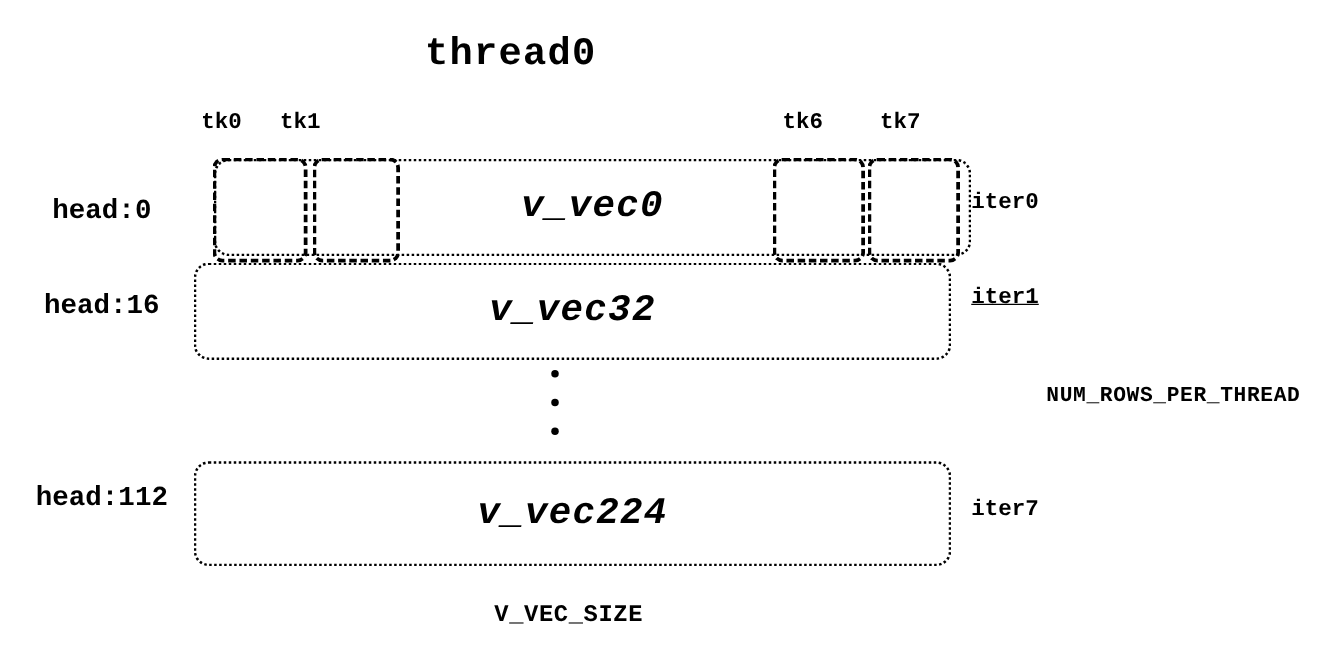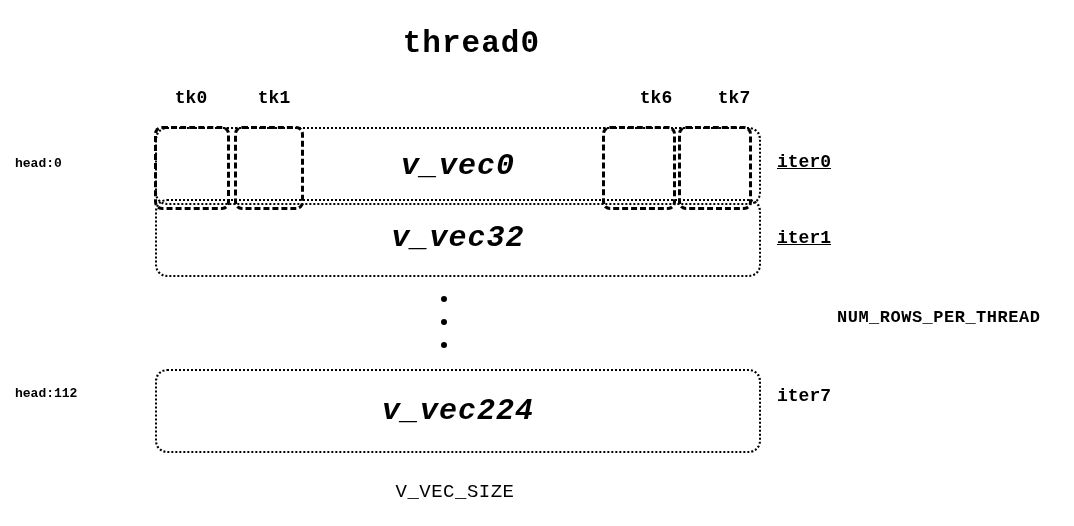--- a/index.html
+++ b/index.html
@@ -14,46 +14,46 @@
     background: #ffffff;
     color: #000000;
     font-family: "Liberation Mono", "DejaVu Sans Mono", monospace;
     overflow: hidden;
   }
   .title {
     position: absolute;
     top: 26px;
     left: 340px;
     width: 200px;
-    text-align: right;
+    text-align: left;
     font-size: 31px;
     font-weight: bold;
     letter-spacing: 1px;
   }
   .tk-label {
     position: absolute;
     top: 88px;
     width: 60px;
-    text-align: center;
+    text-align: left;
     font-size: 18px;
     font-weight: bold;
   }
   .row {
     position: absolute;
     left: 155px;
     width: 606px;
     border: 2px dotted #000000;
     border-radius: 12px;
     box-sizing: border-box;
     display: flex;
     align-items: center;
     justify-content: center;
   }
-  .row-0 { top: 127px; height: 78px; }
-  .row-1 { top: 199px; height: 78px; justify-content: center; }
+  .row-0 { top: 127px; height: 78px; margin-left: 16px; }
+  .row-1 { top: 210px; height: 78px; justify-content: center; }
   .row-2 { top: 369px; height: 84px; }
   .vec-text {
     font-size: 30px;
     font-weight: bold;
     font-style: italic;
     letter-spacing: 1px;
     z-index: 2;
   }
   .tk-cell {
     position: absolute;
@@ -66,38 +66,38 @@
     background: transparent;
   }
   .tk-cell-0 { left: -3px;  width: 70px; }
   .tk-cell-1 { left: 77px;  width: 64px; }
   .tk-cell-2 { left: 445px; width: 68px; }
   .tk-cell-3 { left: 521px; width: 68px; }
   .head-label {
     position: absolute;
     left: 15px;
     width: 133px;
-    text-align: left;
-    font-size: 13px;
+    text-align: center;
+    font-size: 22px;
     font-weight: bold;
     white-space: nowrap;
   }
   .head-0 { top: 156px; }
   .head-1 { top: 232px; }
   .head-2 { top: 386px; }
   .iter-label {
     position: absolute;
     left: 777px;
     font-size: 18px;
     font-weight: bold;
     white-space: nowrap;
   }
-  .iter-0 { top: 152px; text-decoration: underline; }
+  .iter-0 { top: 152px; }
   .iter-1 { top: 228px; text-decoration: underline; }
-  .iter-2 { top: 386px; text-align: right; }
+  .iter-2 { top: 398px; text-align: right; }
   .ellipsis {
     position: absolute;
     left: 441px;
     top: 296px;
     display: flex;
     flex-direction: column;
     align-items: center;
     gap: 17px;
   }
   .ellipsis .dot {
@@ -115,37 +115,38 @@
     letter-spacing: 0.5px;
     white-space: nowrap;
   }
   .bottom-label {
     position: absolute;
     left: 355px;
     top: 481px;
     width: 200px;
     text-align: center;
     font-size: 19px;
-    font-weight: normal;
+    font-weight: bold;
     letter-spacing: 0.5px;
   }
 </style>
 </head>
 <body>
 
 <div class="canvas">
 
   <div class="title">thread0</div>
 
   <div class="tk-label" style="left:161px">tk0</div>
-  <div class="tk-label" style="left:244px">tk1</div>
+  <div class="tk-label" style="left:224px">tk1</div>
   <div class="tk-label" style="left:626px">tk6</div>
   <div class="tk-label" style="left:704px">tk7</div>
 
   <div class="head-label head-0">head:0</div>
+  <div class="head-label head-1">head:16</div>
   <div class="head-label head-2">head:112</div>
 
   <div class="row row-0">
     <div class="tk-cell tk-cell-0"></div>
     <div class="tk-cell tk-cell-1"></div>
     <div class="tk-cell tk-cell-2"></div>
     <div class="tk-cell tk-cell-3"></div>
     <div class="vec-text">v_vec0</div>
   </div>
 

